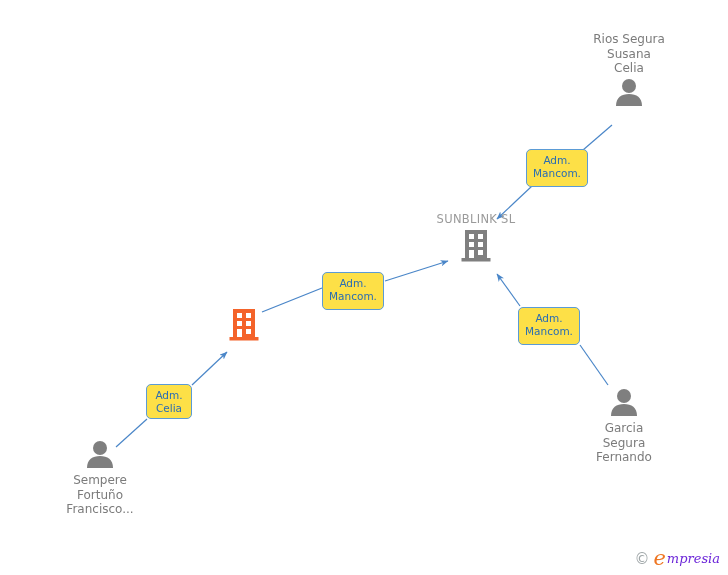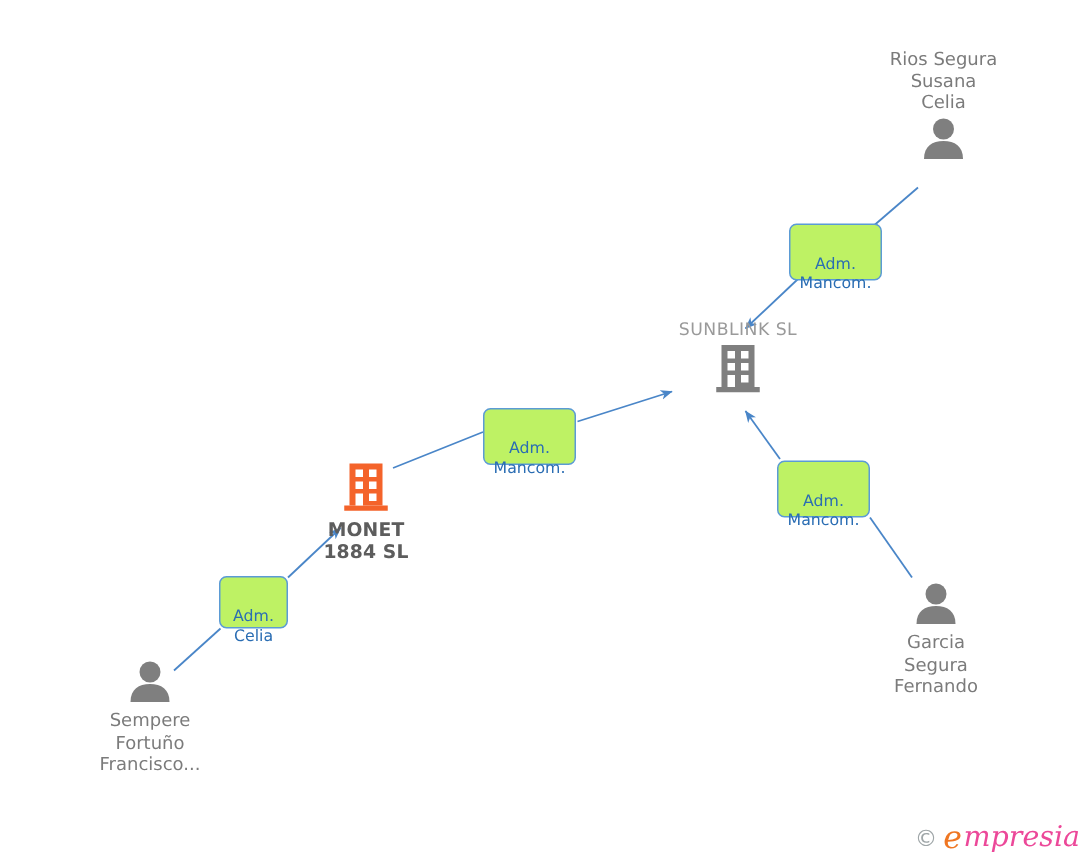--- a/index.html
+++ b/index.html
@@ -59,26 +59,26 @@
   }
   .cap-above {
     margin-top: 0;
     margin-bottom: 2px;
   }
   .rel-label {
     position: absolute;
     box-sizing: border-box;
     border: 1px solid #5b9bd5;
     border-radius: 5px;
-    background: #bef264;
+    background: #fde047;
     color: #2a6db3;
     font-size: 10.5px;
     line-height: 13px;
     text-align: center;
-    padding-top: 20px;
+    padding-top: 4px;
     box-shadow: 0 0 0 0 rgba(0,0,0,0);
   }
   .rel-label span { display: block; }
   .watermark {
     position: absolute;
     right: 8px;
     bottom: 6px;
     display: flex;
     align-items: center;
     gap: 4px;
@@ -90,22 +90,22 @@
   .wm-e {
     font-family: "DejaVu Serif", serif;
     font-style: italic;
     font-size: 21px;
     color: #ef7622;
     line-height: 1;
   }
   .wm-rest {
     font-family: "DejaVu Serif", serif;
     font-style: italic;
-    font-size: 19px;
-    color: #ec4899;
+    font-size: 13px;
+    color: #6d28d9;
     line-height: 1;
     margin-left: -3px;
   }
 </style>
 </head>
 <body>
 
 <div id="canvas">
 
   <svg id="edges" viewBox="0 0 728 575">
@@ -133,21 +133,21 @@
 Susana
 Celia</span>
     <span class="glyph">
       <svg width="34" height="28" viewBox="0 0 34 28">
         <circle cx="17" cy="8" r="7" fill="#7f7f7f"></circle>
         <path d="M4,28 C4,19.5 9.5,16 17,16 C24.5,16 30,19.5 30,28 Z" fill="#7f7f7f"></path>
       </svg>
     </span>
   </div>
 
-  <div class="node company" style="left:492px; top:211px;">
+  <div class="node company" style="left:476px; top:211px;">
     <span class="caption cap-above">SUNBLINK  SL</span>
     <span class="glyph">
       <svg width="30" height="33" viewBox="0 0 30 33">
         <rect x="4" y="1" width="22" height="28" fill="#7f7f7f"></rect>
         <rect x="0.5" y="29" width="29" height="3.5" fill="#7f7f7f"></rect>
         <rect x="8" y="5" width="5" height="5" fill="#ffffff"></rect>
         <rect x="17" y="5" width="5" height="5" fill="#ffffff"></rect>
         <rect x="8" y="13" width="5" height="5" fill="#ffffff"></rect>
         <rect x="17" y="13" width="5" height="5" fill="#ffffff"></rect>
         <rect x="8" y="21" width="5" height="8" fill="#ffffff"></rect>
@@ -162,22 +162,20 @@
         <rect x="4" y="1" width="22" height="28" fill="#f4632a"></rect>
         <rect x="0.5" y="29" width="29" height="3.5" fill="#f4632a"></rect>
         <rect x="8" y="5" width="5" height="5" fill="#ffffff"></rect>
         <rect x="17" y="5" width="5" height="5" fill="#ffffff"></rect>
         <rect x="8" y="13" width="5" height="5" fill="#ffffff"></rect>
         <rect x="17" y="13" width="5" height="5" fill="#ffffff"></rect>
         <rect x="8" y="21" width="5" height="8" fill="#ffffff"></rect>
         <rect x="17" y="21" width="5" height="5" fill="#ffffff"></rect>
       </svg>
     </span>
-    <span class="caption">MONET
-1884 SL</span>
   </div>
 
   <div class="node person" style="left:100px; top:440px;">
     <span class="glyph">
       <svg width="34" height="28" viewBox="0 0 34 28">
         <circle cx="17" cy="8" r="7" fill="#7f7f7f"></circle>
         <path d="M4,28 C4,19.5 9.5,16 17,16 C24.5,16 30,19.5 30,28 Z" fill="#7f7f7f"></path>
       </svg>
     </span>
     <span class="caption">Sempere

